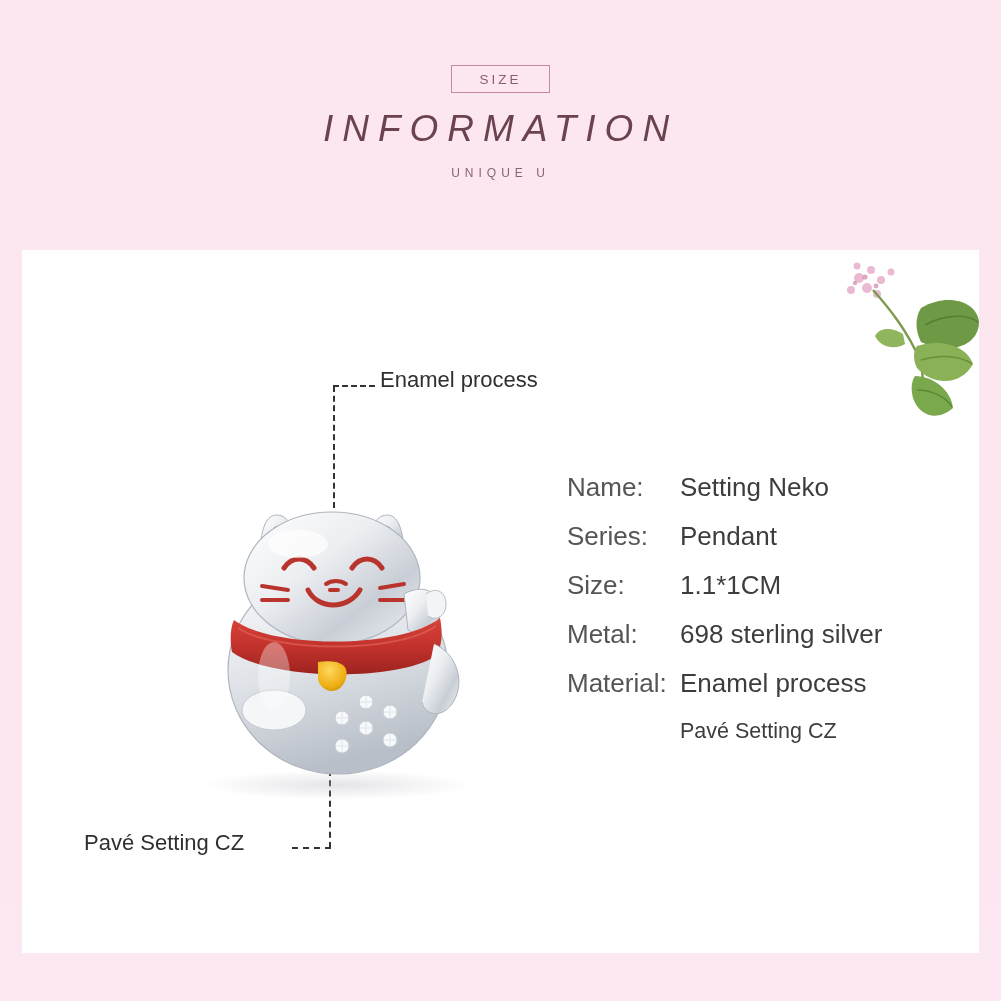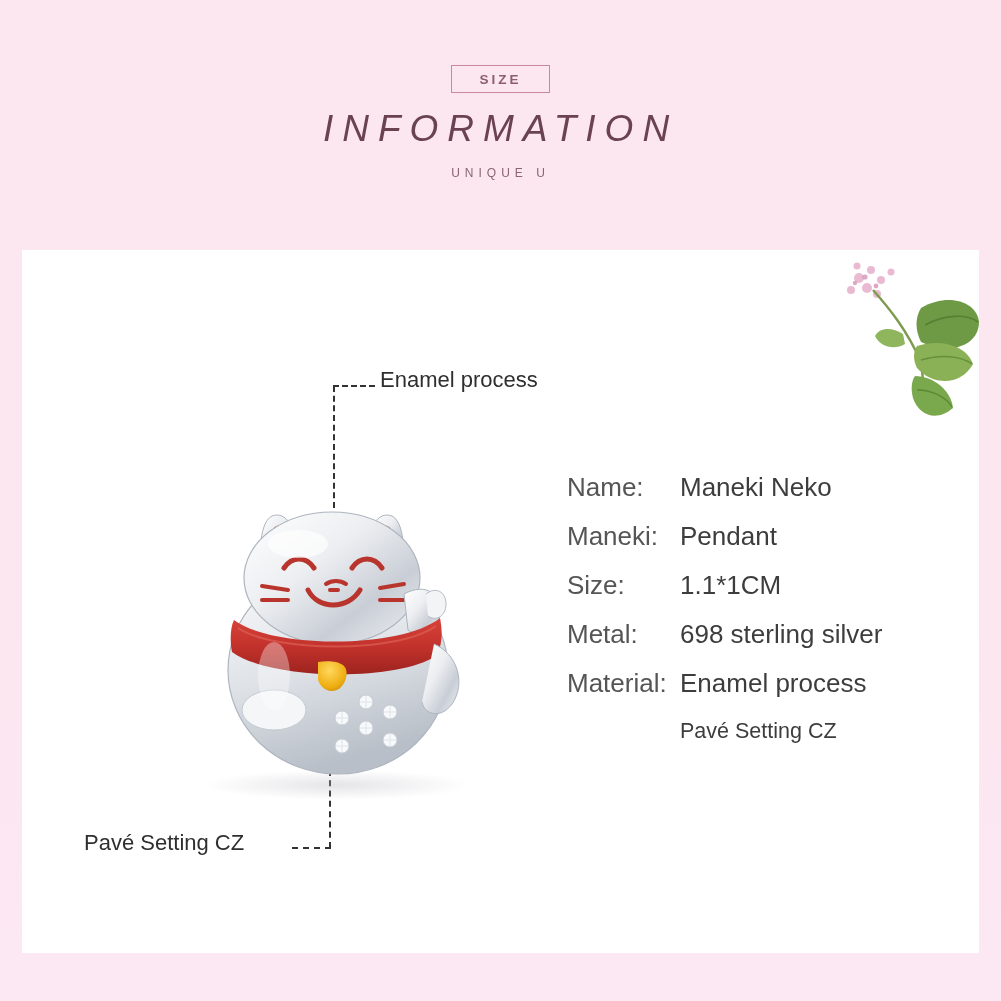--- a/index.html
+++ b/index.html
@@ -37,21 +37,20 @@
     border: 1px solid #c8899f;
     box-sizing: border-box;
     display: flex;
     align-items: center;
     justify-content: center;
   }
   .size-tag span {
     font-size: 13.5px;
     letter-spacing: 3px;
     color: #8c5d6d;
-    font-weight: bold;
   }
   .info-title {
     position: absolute;
     left: 0;
     top: 108px;
     width: 1001px;
     text-align: center;
     font-size: 37px;
     letter-spacing: 9px;
     color: #6b4350;
@@ -326,24 +325,24 @@
         </g>
 
         <ellipse cx="108" cy="46" rx="30" ry="14" fill="#ffffff" opacity="0.65"></ellipse>
         <ellipse cx="84" cy="178" rx="16" ry="34" fill="#ffffff" opacity="0.35"></ellipse>
       </svg>
     </div>
 
     <div class="specs">
       <div class="spec-row">
         <div class="spec-label">Name:</div>
-        <div class="spec-value">Maneki Neko</div>
-      </div>
-      <div class="spec-row">
-        <div class="spec-label">Maneki:</div>
+        <div class="spec-value">Setting Neko</div>
+      </div>
+      <div class="spec-row">
+        <div class="spec-label">Series:</div>
         <div class="spec-value">Pendant</div>
       </div>
       <div class="spec-row">
         <div class="spec-label">Size:</div>
         <div class="spec-value">1.1*1CM</div>
       </div>
       <div class="spec-row">
         <div class="spec-label">Metal:</div>
         <div class="spec-value">698 sterling silver</div>
       </div>

